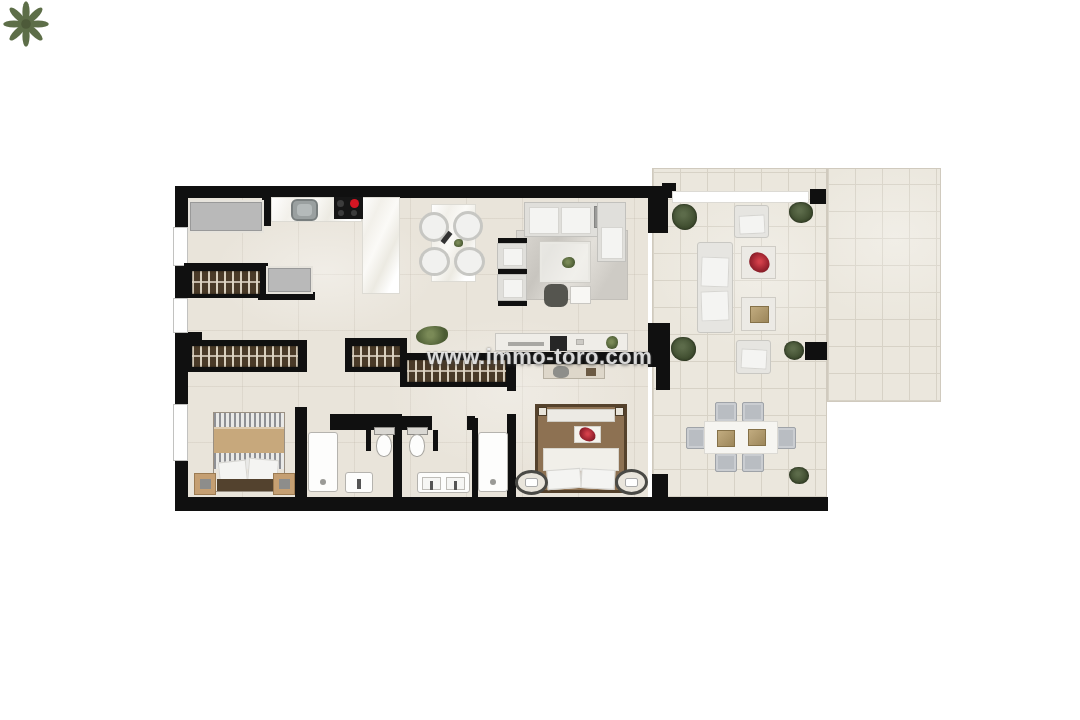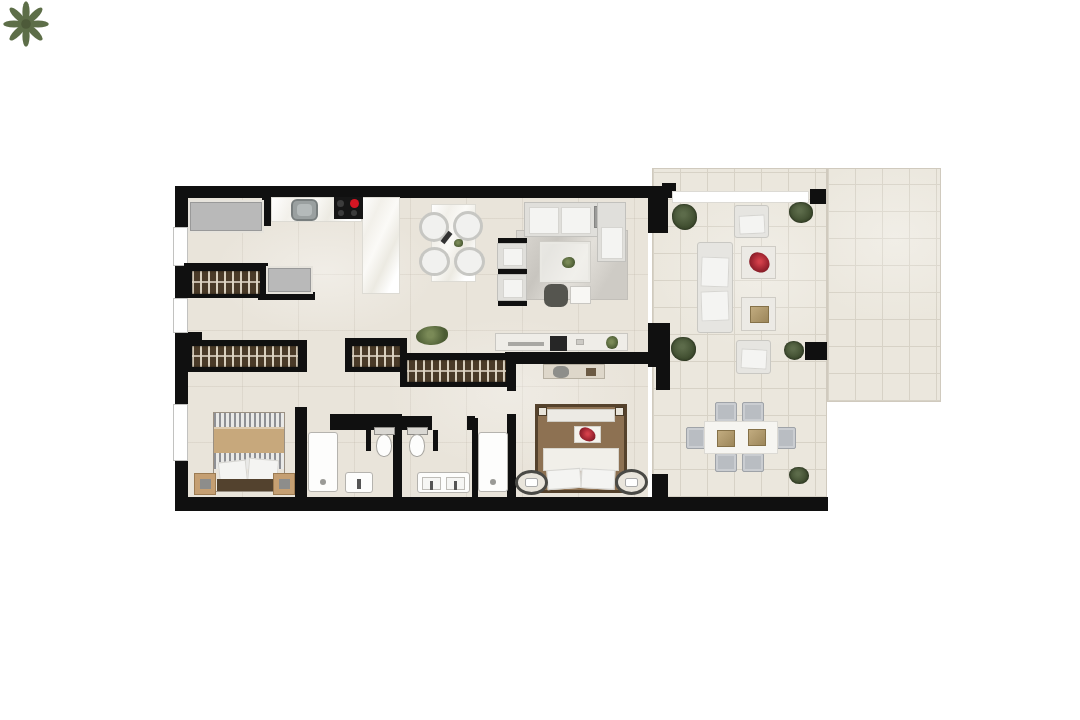--- a/index.html
+++ b/index.html
@@ -276,14 +276,15 @@
       <ellipse cx="20" cy="10" rx="3" ry="9" transform="rotate(135 20 20)"></ellipse>
       <ellipse cx="20" cy="10" rx="3" ry="9" transform="rotate(180 20 20)"></ellipse>
       <ellipse cx="20" cy="10" rx="3" ry="9" transform="rotate(225 20 20)"></ellipse>
       <ellipse cx="20" cy="10" rx="3" ry="9" transform="rotate(270 20 20)"></ellipse>
       <ellipse cx="20" cy="10" rx="3" ry="9" transform="rotate(315 20 20)"></ellipse>
       <circle cx="20" cy="20" r="4" fill="#44522f"></circle>
     </g>
   </svg>
 
   
+  <div class="watermark" style="left:427px;top:344px;">www.immo-toro.com</div>
 
 </div>
 
 </body></html>

